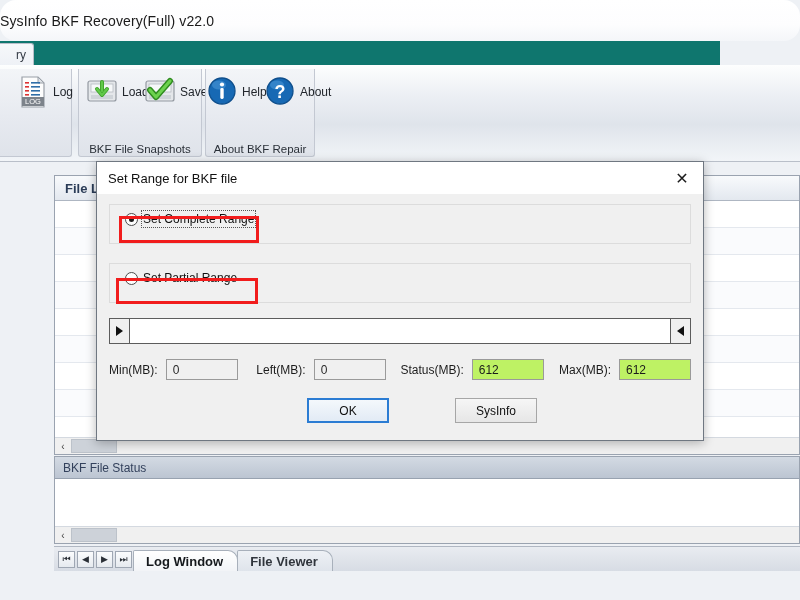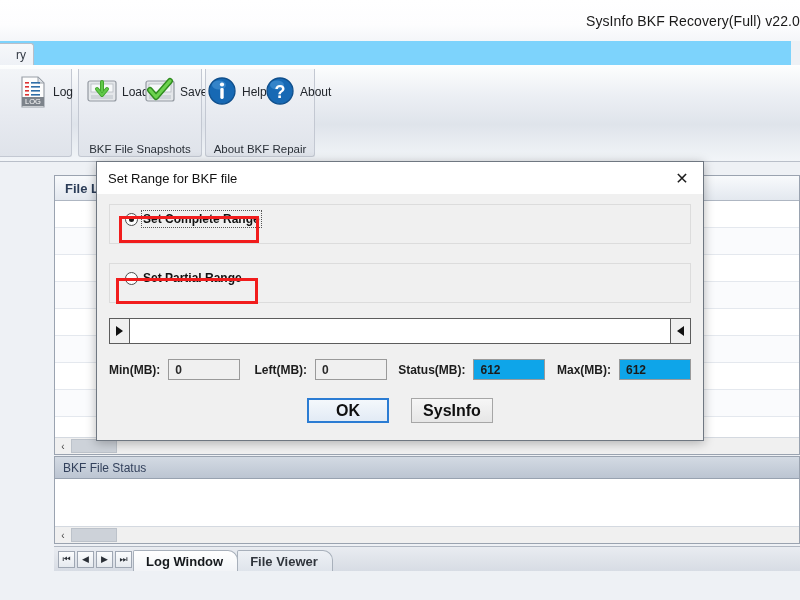--- a/index.html
+++ b/index.html
@@ -28,34 +28,35 @@
   }
 
   
   .titlebar {
     position: absolute;
     left: 0; top: 0;
     width: 800px; height: 41px;
     background: linear-gradient(#ffffff, #fdfdfe 60%, #f4f6f9);
     display: flex;
     align-items: center;
-    justify-content: flex-end;
+    justify-content: flex-start;
+    border-radius: 16px;
   }
   .titlebar-text {
     font-size: 14px;
     color: #1a1a1a;
     letter-spacing: .1px;
   }
 
   
   .tabstrip {
     position: absolute;
     left: 0; top: 41px;
-    width: 791px; height: 24px;
-    background: #7dd3fc;
+    width: 720px; height: 24px;
+    background: #0f766e;
     border-bottom: 1px solid #b4bac5;
   }
   .ribbon-tab {
     position: absolute;
     left: -36px; top: 2px;
     width: 70px; height: 23px;
     background: linear-gradient(#f6f8fa, #eef1f6);
     border: 1px solid #b9bfc9;
     border-bottom: none;
     border-radius: 3px 3px 0 0;
@@ -257,21 +258,21 @@
     padding: 0 6px 0 11px;
     box-sizing: border-box;
   }
   .dlg-title { font-size: 13px; color: #111; }
   .dlg-close {
     width: 30px; height: 24px;
     display: flex; align-items: center; justify-content: center;
     font-size: 16px; color: #1d1d1d;
     cursor: default;
   }
-  .dlg-body { position: relative; padding: 10px 12px 0 12px; font-weight: bold; }
+  .dlg-body { position: relative; padding: 10px 12px 0 12px; }
 
   .grouppanel {
     border: 1px solid #dcdcdc;
     background: #f0f0f0;
     box-sizing: border-box;
     position: relative;
   }
   .gp1 { height: 40px; }
   .gp2 { height: 40px; margin-top: 19px; }
 
@@ -359,40 +360,41 @@
   .field-box {
     width: 72px; height: 21px;
     border: 1px solid #9a9a9a;
     box-sizing: border-box;
     margin-left: 8px;
     display: flex;
     align-items: center;
     padding-left: 6px;
     font-size: 12px;
     color: #1b1b1b;
-    background: #0ea5e9;
+    background: #bef264;
   }
   .field-box.disabled { background: #f0f0f0; color: #2a2a2a; }
   .sp1 { width: 33px; } .sp2 { width: 26px; } .sp3 { width: 27px; }
 
   
   .dlg-buttons {
     margin-top: 18px;
     display: flex;
     justify-content: center;
     gap: 22px;
   }
   .dbtn {
     width: 82px; height: 25px;
     background: linear-gradient(#f6f6f6, #e6e6e6);
     border: 1px solid #a6a6a6;
     box-sizing: border-box;
     display: flex; align-items: center; justify-content: center;
-    font-size: 16px; color: #101010;
+    font-size: 12px; color: #101010;
     cursor: default;
+    margin-left: 44px;
   }
   .dbtn.default {
     border: 2px solid #2b7cd3;
     background: linear-gradient(#f4f8fc, #e2ebf5);
   }
 </style>
 </head>
 <body>
 
 <div class="app-window">

